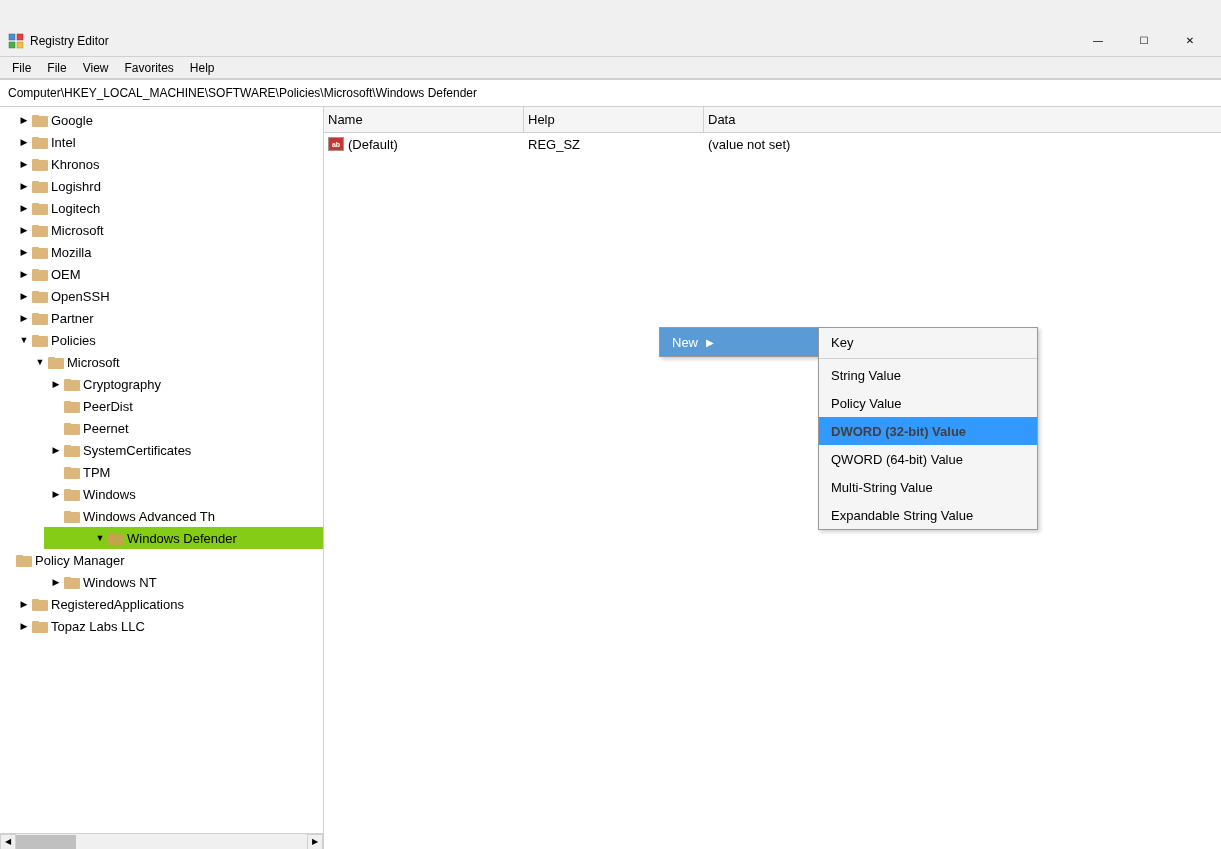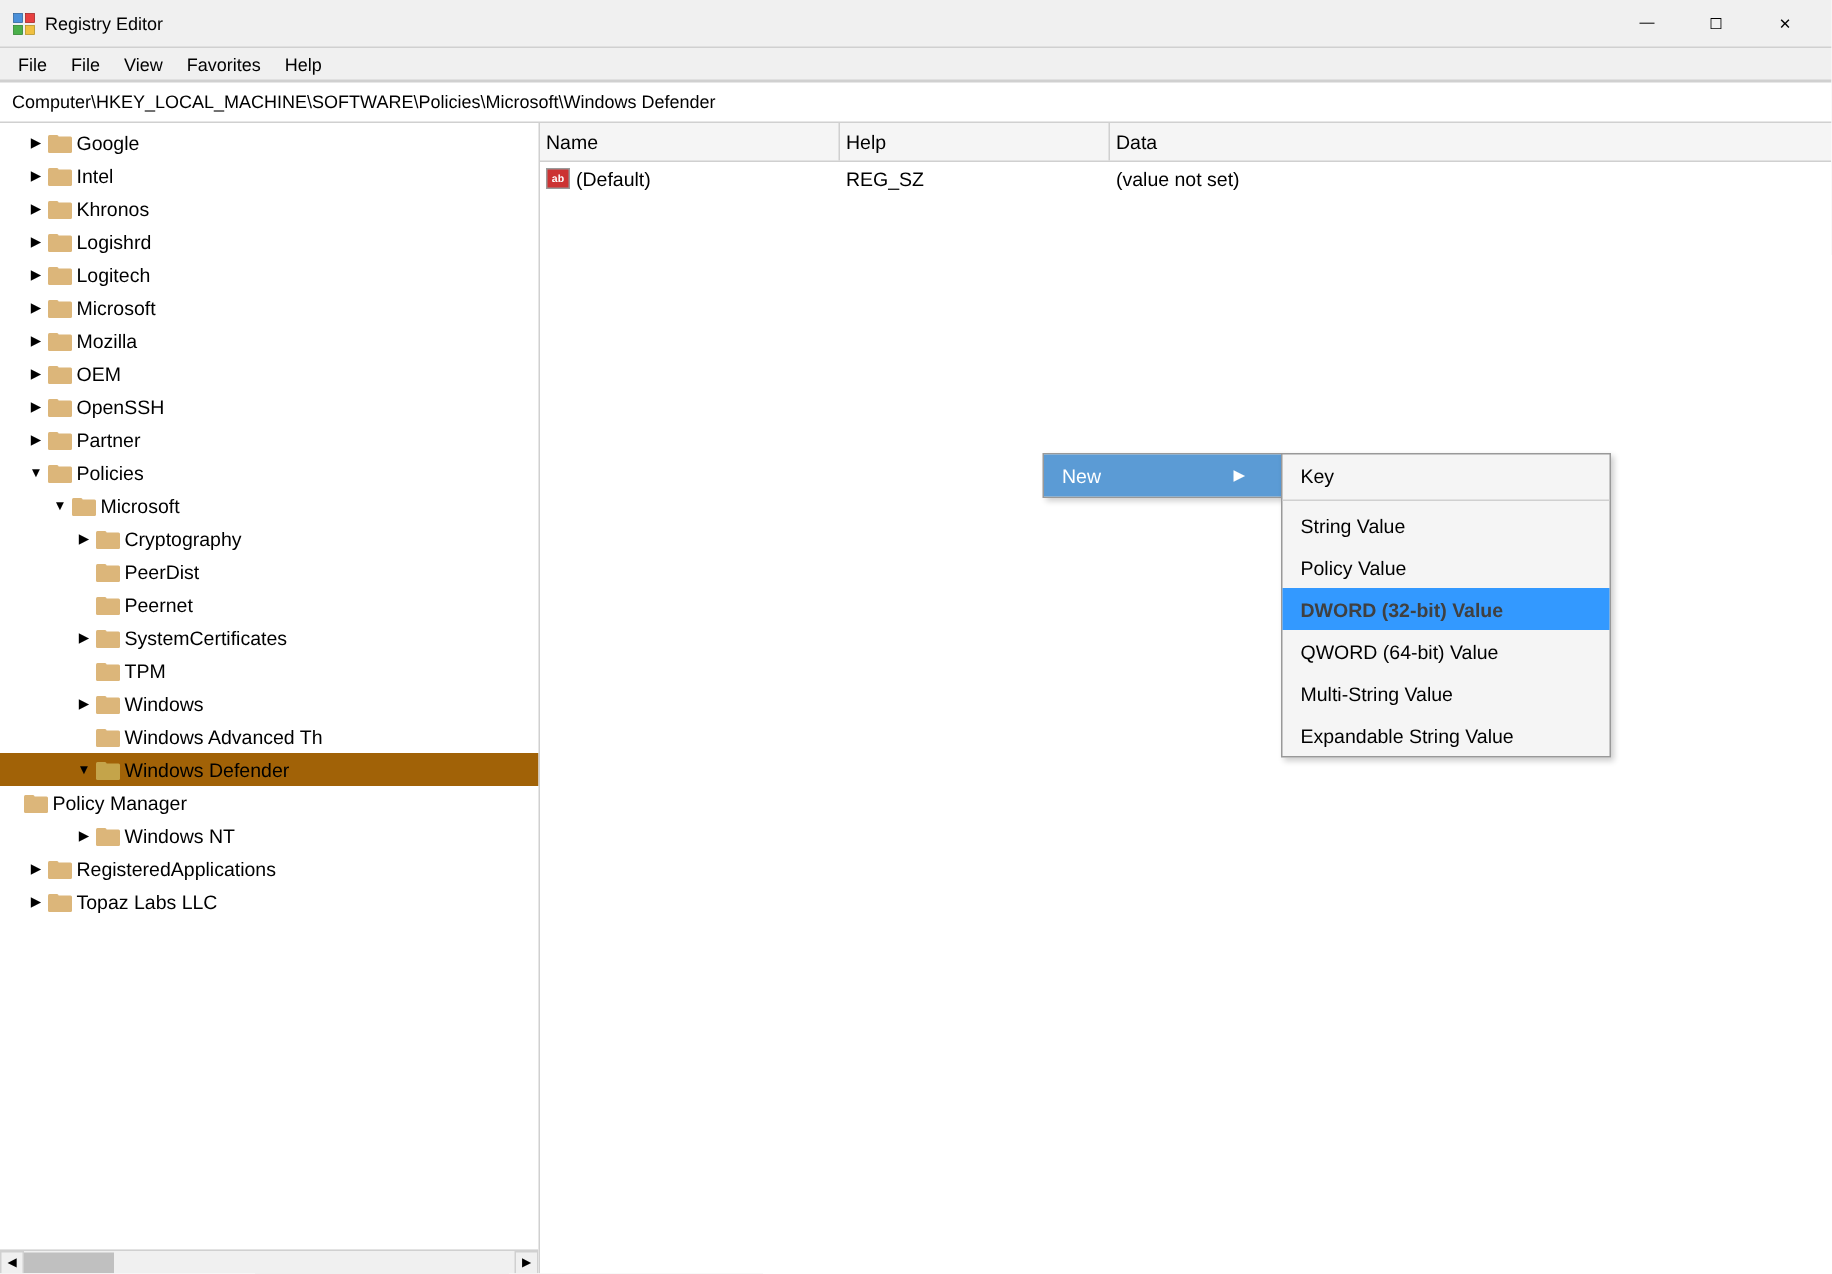--- a/index.html
+++ b/index.html
@@ -16,20 +16,21 @@
 
     
     .title-bar {
       background: #f0f0f0;
       height: 32px;
       display: flex;
       align-items: center;
       padding: 0 8px;
       border-bottom: 1px solid #d0d0d0;
       flex-shrink: 0;
+      margin-top: 25px;
     }
     .title-bar-icon {
       width: 16px;
       height: 16px;
       margin-right: 6px;
       display: flex;
       align-items: center;
       justify-content: center;
     }
     .title-bar-text {
@@ -88,21 +89,21 @@
     
     .main-area {
       display: flex;
       flex: 1;
       overflow: hidden;
       background: #fff;
     }
 
     
     .tree-pane {
-      width: 360px;
+      width: 324px;
       border-right: 1px solid #d0d0d0;
       overflow: hidden;
       display: flex;
       flex-direction: column;
       position: relative;
       flex-shrink: 0;
     }
     .tree-content {
       flex: 1;
       overflow-y: auto;
@@ -113,21 +114,21 @@
     
     .tree-item {
       display: flex;
       align-items: center;
       height: 22px;
       cursor: pointer;
       white-space: nowrap;
       padding-right: 20px;
       user-select: none;
     }
-    .tree-item.selected { background: #a16207; }
+    .tree-item.selected { background: #84cc16; margin-left: 44px; }
 
     .tree-arrow {
       width: 16px;
       height: 22px;
       display: flex;
       align-items: center;
       justify-content: center;
       font-size: 9px;
       color: #000;
       flex-shrink: 0;
@@ -268,21 +269,21 @@
       min-width: 160px;
     }
     .context-menu-item {
       height: 28px;
       display: flex;
       align-items: center;
       padding: 0 24px 0 12px;
       cursor: pointer;
       font-size: 13px;
       color: #000;
-      justify-content: space-between;
+      justify-content: flex-start;
       white-space: nowrap;
     }
     .context-menu-item .arrow { font-size: 10px; margin-left: 8px; }
 
     .submenu {
       background: #f5f5f5;
       border: 1px solid #999;
       box-shadow: 2px 2px 4px rgba(0,0,0,0.2);
       min-width: 220px;
       position: absolute;

